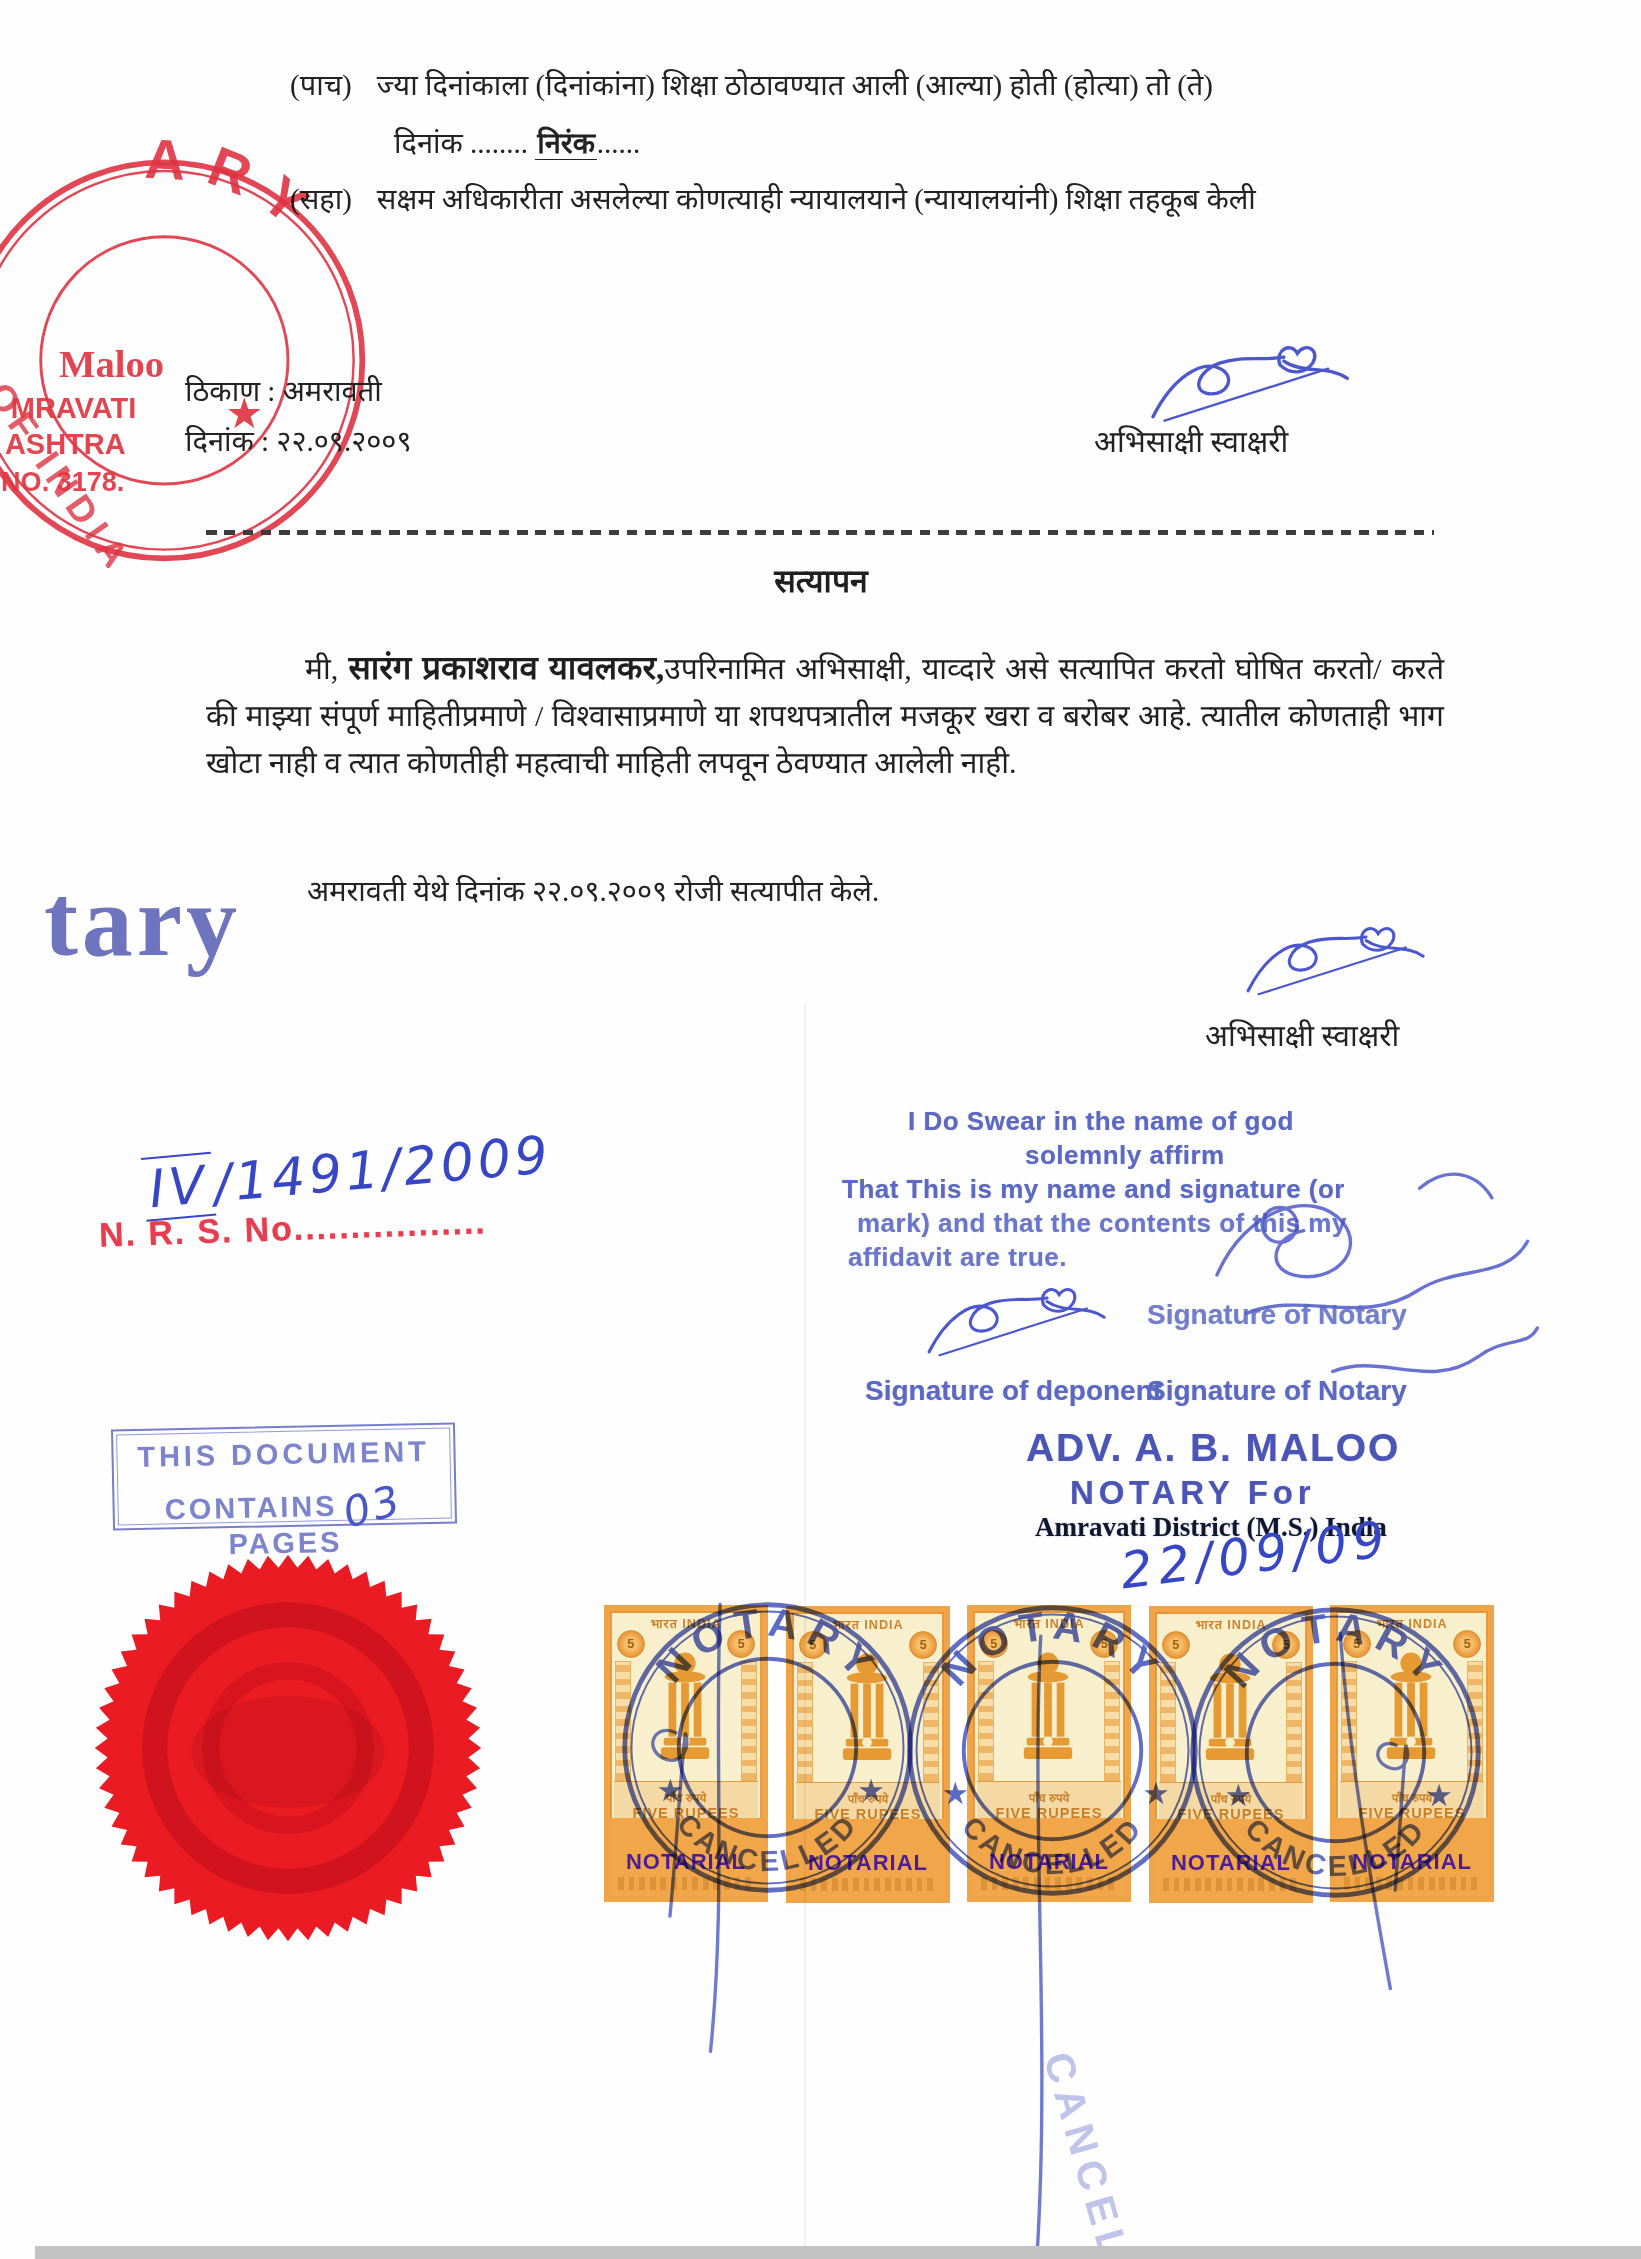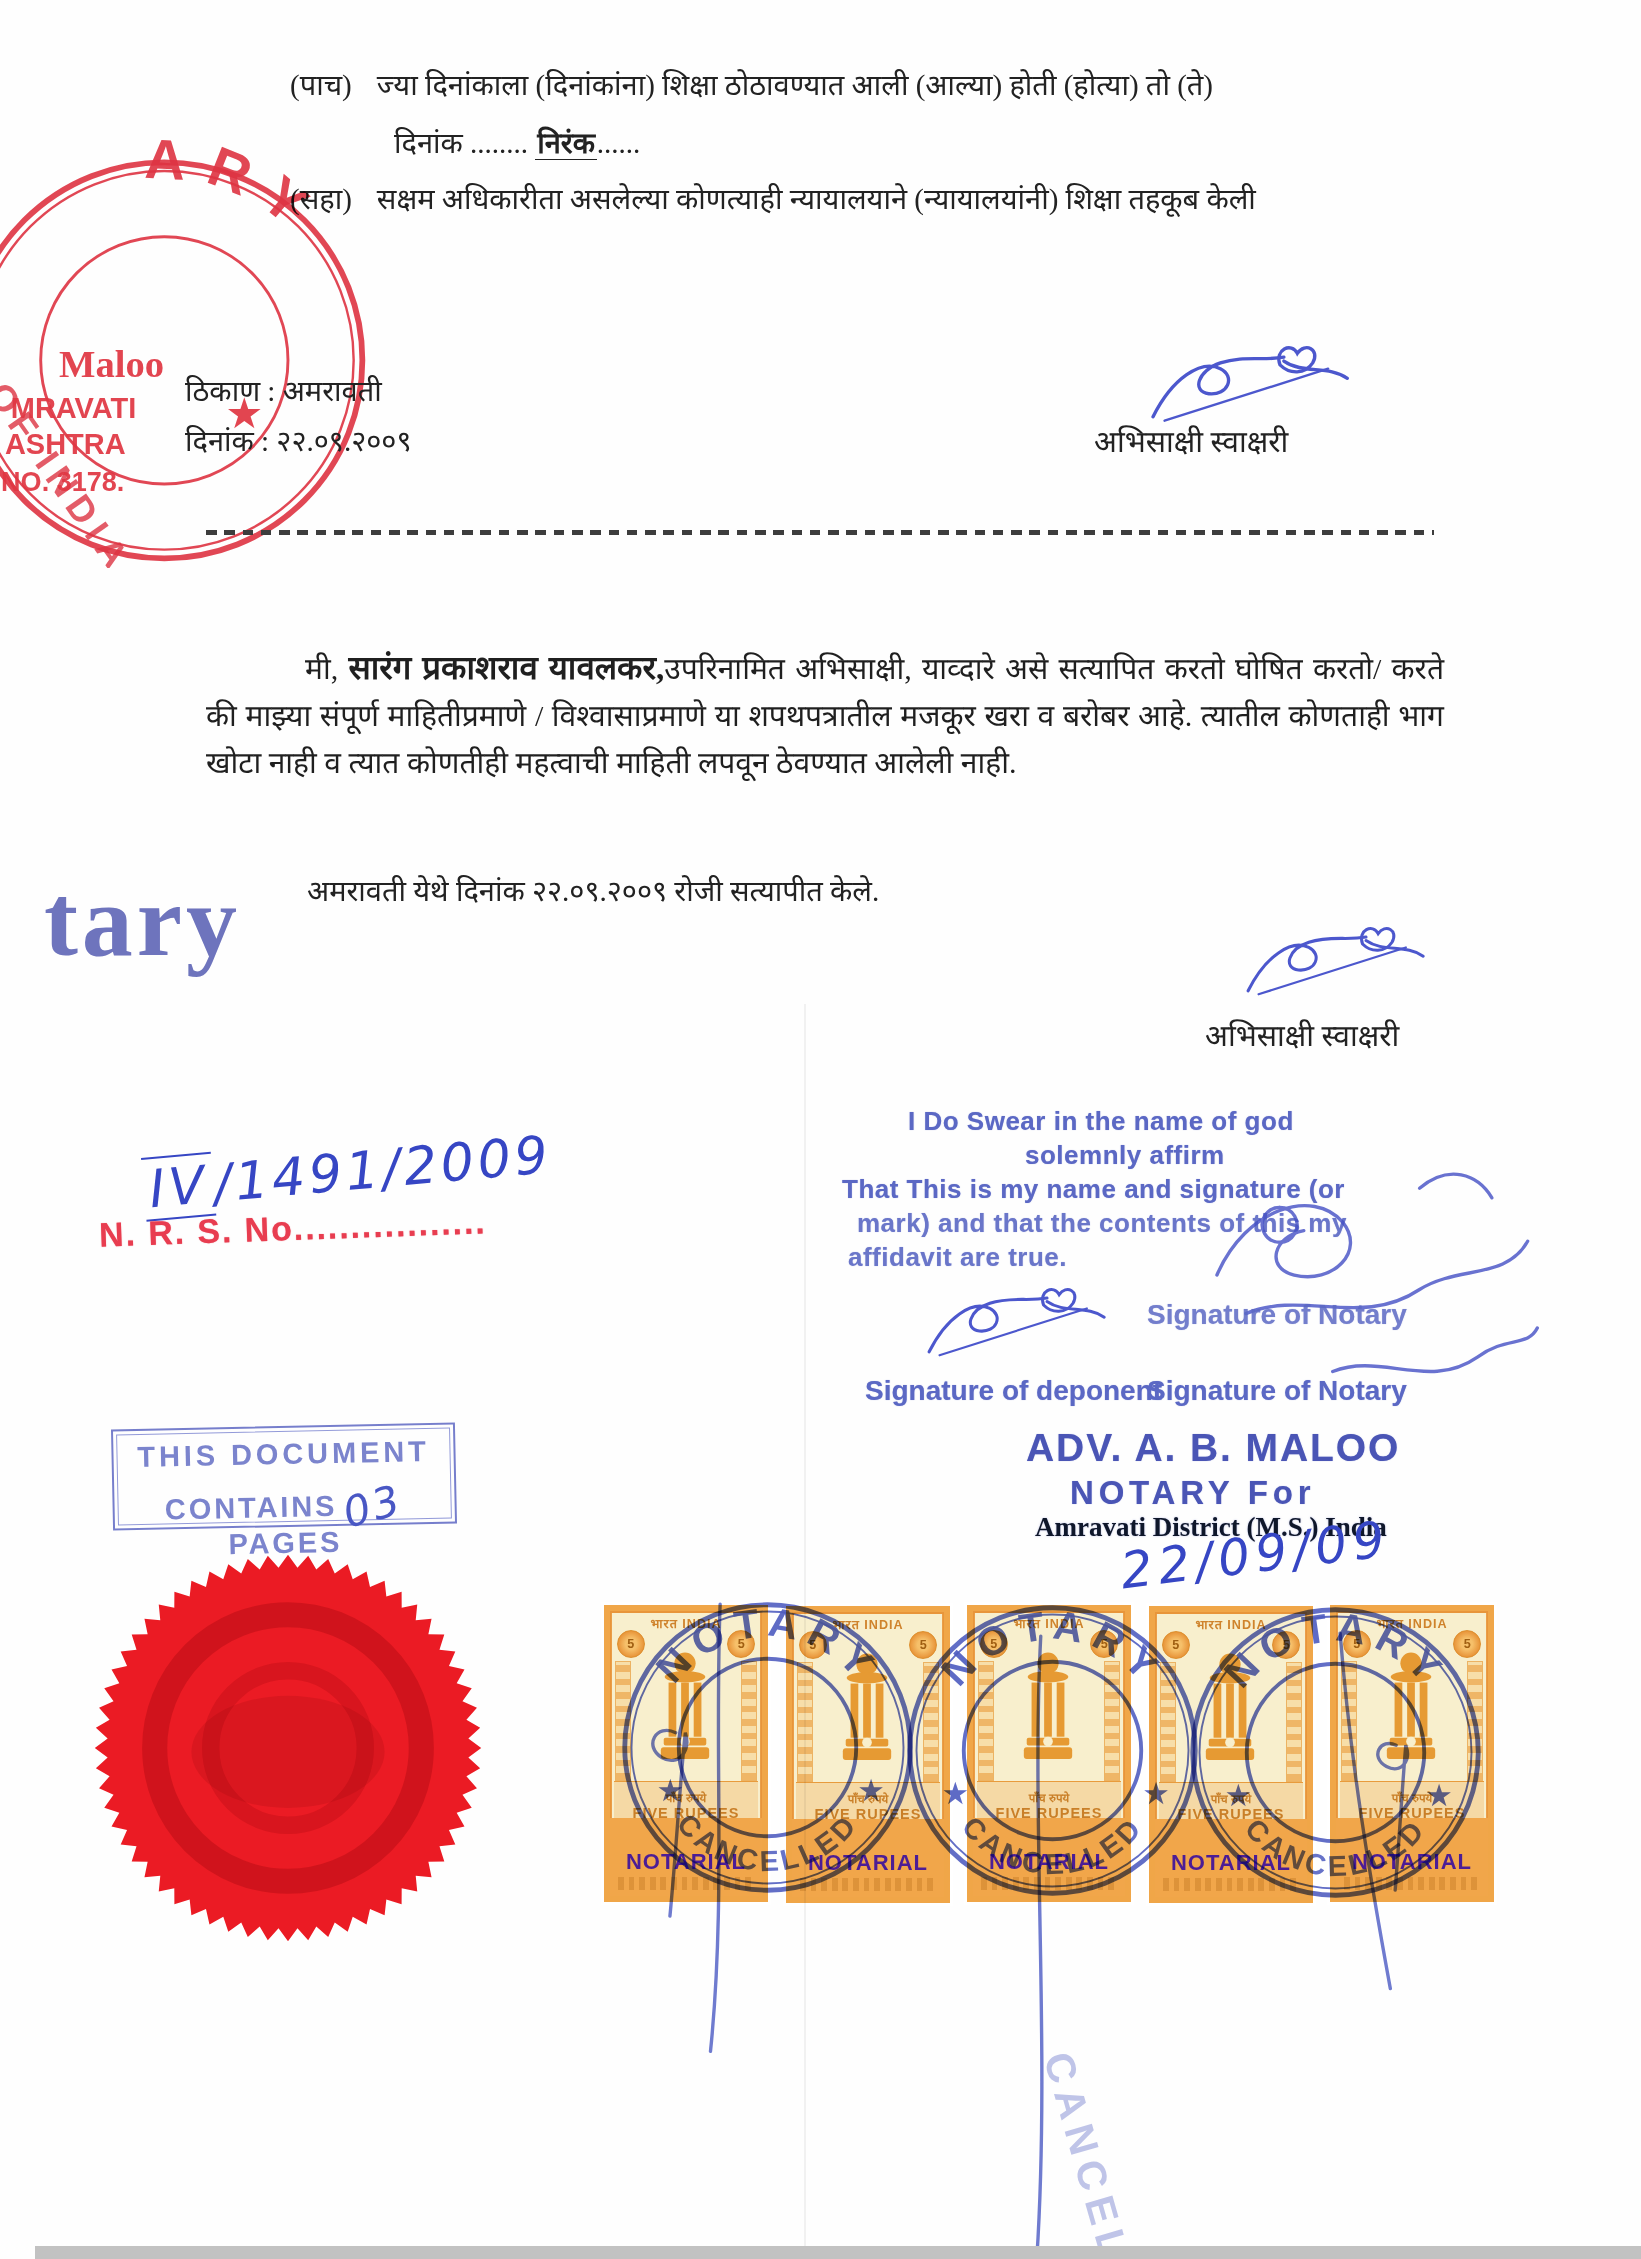--- a/index.html
+++ b/index.html
@@ -110,20 +110,21 @@
     <g fill="none" stroke="#3946c8" stroke-width="3.5" stroke-linecap="round" opacity=".9">
       <path d="M14 84 C34 44 64 24 84 34 C100 42 92 62 72 60 C54 58 60 36 84 28 C108 20 128 26 150 22"></path>
       <path d="M146 30 C140 14 158 6 164 18 C172 6 188 14 180 28 C172 40 156 40 146 30 Z"></path>
       <path d="M150 26 C170 40 196 30 216 44"></path>
       <path d="M26 88 L196 34" stroke-width="2.5"></path>
     </g>
   </svg>
   <div class="abs mr" style="left:1094px;top:422px;font-size:30px;">अभिसाक्षी स्वाक्षरी</div>
 
   <div class="abs dashsep" style="left:206px;top:530px;width:1228px;"></div>
+  <div class="abs heading" style="left:208px;top:558px;">सत्यापन</div>
 
   <div class="abs para" style="left:206px;top:645px;">
     <span>मी, </span><span class="bname">सारंग प्रकाशराव यावलकर,</span><span>उपरिनामित अभिसाक्षी, याव्दारे असे सत्यापित करतो घोषित करतो/ करते की माझ्या संपूर्ण माहितीप्रमाणे / विश्वासाप्रमाणे या शपथपत्रातील मजकूर खरा व बरोबर आहे. त्यातील कोणताही भाग खोटा नाही व त्यात कोणतीही महत्वाची माहिती लपवून ठेवण्यात आलेली नाही.</span>
   </div>
   <div class="abs mr" style="left:307px;top:872px;">अमरावती येथे दिनांक २२.०९.२००९     रोजी सत्यापीत केले.</div>
 
   <div class="abs tary" style="left:44px;top:862px;">tary</div>
 
   <svg class="abs" style="left:1236px;top:915px;" width="208" height="97" viewBox="0 0 240 105">
     <g fill="none" stroke="#3946c8" stroke-width="3.5" stroke-linecap="round" opacity=".9">

